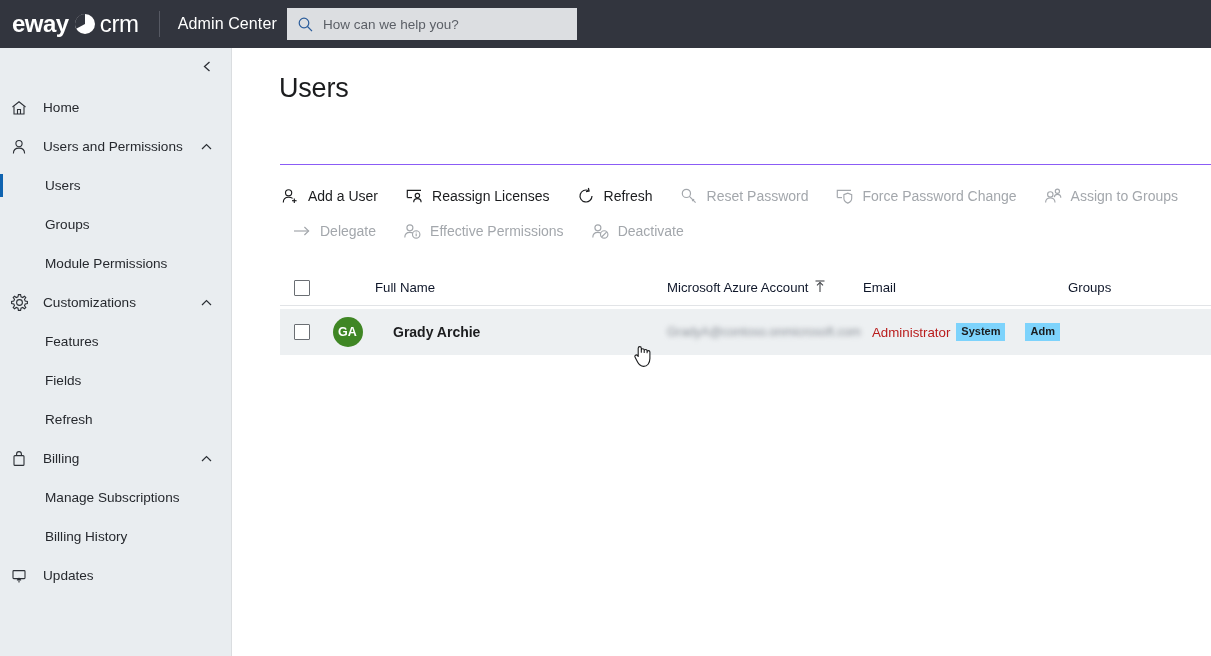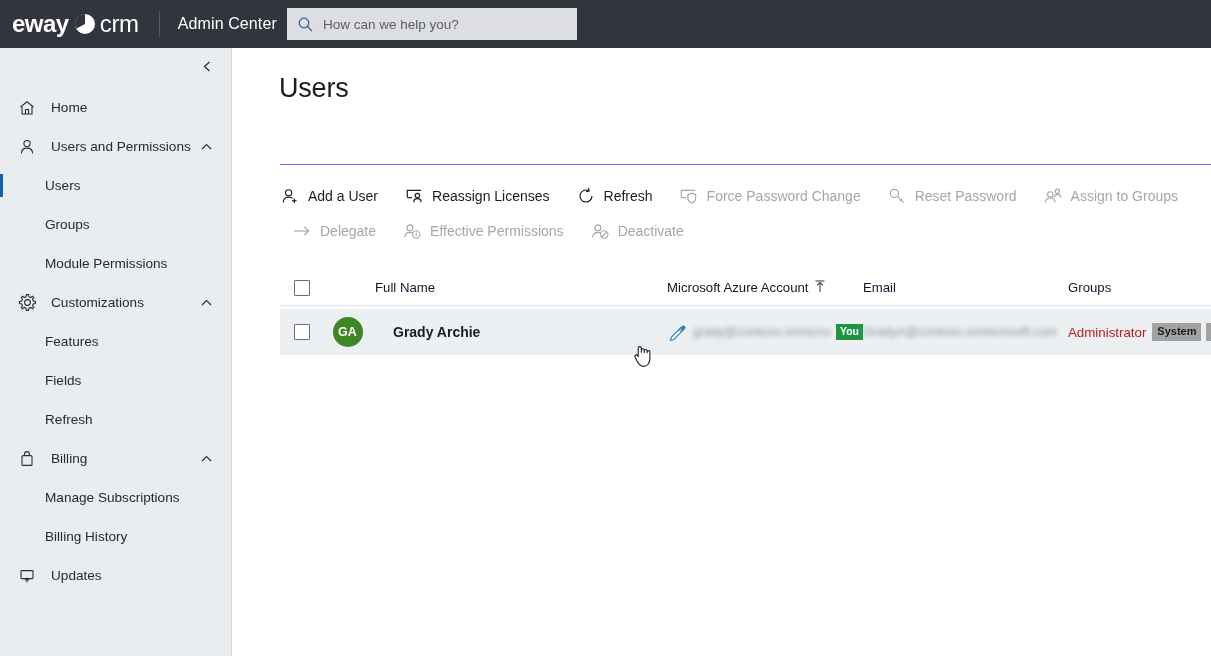--- a/index.html
+++ b/index.html
@@ -86,21 +86,21 @@
     height: 40px;
     display: flex; align-items: center; justify-content: flex-end;
     padding-right: 16px;
     cursor: pointer;
   }
   .nav-item {
     position: relative;
     height: 39px;
     display: flex; align-items: center;
     cursor: pointer;
-    padding-left: 16px;
+    padding-left: 8px;
   }
   .nav-item .nic {
     width: 22px; height: 22px;
     display: flex; align-items: center; justify-content: center;
     flex: 0 0 22px;
   }
   .nav-label {
     font-size: 13.6px;
     color: #26292E;
     margin-left: 13px;
@@ -253,26 +253,26 @@
     line-height: 1;
     flex: 0 0 auto;
   }
   .grp-text {
     font-size: 13.3px;
     color: #b91c1c;
     white-space: nowrap;
     margin-right: 6px;
   }
   .grp-badge {
-    background: #a3a3a3;
+    background: #7dd3fc;
     color: #1B1C1E;
     font-size: 11px;
     font-weight: bold;
     padding: 3px 5px 4px 5px;
-    margin-right: 5px;
+    margin-right: 20px;
     line-height: 1;
     white-space: nowrap;
     flex: 0 0 auto;
   }
 
   
   .cursor {
     position: absolute;
     left: 633px; top: 340px;
     width: 24px; height: 30px;
@@ -449,38 +449,38 @@
           <svg width="18" height="18" viewBox="0 0 18 18">
             <path d="M15 9 A6 6 0 1 1 11.6 3.6" fill="none" stroke="#1B1C1E" stroke-width="1.2"></path>
             <polyline points="11.4,1 12.1,4.1 9,4.6" fill="none" stroke="#1B1C1E" stroke-width="1.2"></polyline>
           </svg>
         </span>
         <span class="cmd-label">Refresh</span>
       </div>
 
       <div class="cmd disabled">
         <span class="cic">
+          <svg width="18" height="18" viewBox="0 0 18 18">
+            <circle cx="6.4" cy="6.4" r="4.1" fill="none" stroke="#A3A7AC" stroke-width="1.2"></circle>
+            <line x1="9.4" y1="9.4" x2="15.6" y2="15.6" stroke="#A3A7AC" stroke-width="1.2"></line>
+            <line x1="12.2" y1="14" x2="14" y2="12.2" stroke="#A3A7AC" stroke-width="1.2"></line>
+          </svg>
+        </span>
+        <span class="cmd-label">Reset Password</span>
+      </div>
+
+      <div class="cmd disabled">
+        <span class="cic">
           <svg width="19" height="18" viewBox="0 0 19 18">
             <polyline points="2.3,10.6 2.3,3.4 16,3.4" fill="none" stroke="#A3A7AC" stroke-width="1.15"></polyline>
             <line x1="2.3" y1="10.6" x2="7" y2="10.6" stroke="#A3A7AC" stroke-width="1.15"></line>
             <path d="M8.9 7.6 L12.8 6.2 L16.7 7.6 L16.7 11.2 C16.7 13.6 14.8 15.3 12.8 16.1 C10.8 15.3 8.9 13.6 8.9 11.2 Z" fill="none" stroke="#A3A7AC" stroke-width="1.15"></path>
           </svg>
         </span>
         <span class="cmd-label">Force Password Change</span>
-      </div>
-
-      <div class="cmd disabled">
-        <span class="cic">
-          <svg width="18" height="18" viewBox="0 0 18 18">
-            <circle cx="6.4" cy="6.4" r="4.1" fill="none" stroke="#A3A7AC" stroke-width="1.2"></circle>
-            <line x1="9.4" y1="9.4" x2="15.6" y2="15.6" stroke="#A3A7AC" stroke-width="1.2"></line>
-            <line x1="12.2" y1="14" x2="14" y2="12.2" stroke="#A3A7AC" stroke-width="1.2"></line>
-          </svg>
-        </span>
-        <span class="cmd-label">Reset Password</span>
       </div>
 
       <div class="cmd disabled">
         <span class="cic">
           <svg width="18" height="18" viewBox="0 0 18 18">
             <circle cx="6.3" cy="7.4" r="2.7" fill="none" stroke="#A3A7AC" stroke-width="1.15"></circle>
             <path d="M1.6 15.6 C1.6 12.3 3.8 11 6.3 11 C8.8 11 11 12.3 11 15.6" fill="none" stroke="#A3A7AC" stroke-width="1.15"></path>
             <circle cx="13.4" cy="4.2" r="2.1" fill="none" stroke="#A3A7AC" stroke-width="1.15"></circle>
             <path d="M10.3 10.2 C10.6 8.2 11.9 7.4 13.4 7.4 C15.3 7.4 16.8 8.4 16.8 10.8" fill="none" stroke="#A3A7AC" stroke-width="1.15"></path>
           </svg>
@@ -559,31 +559,20 @@
   <div class="tbl-row">
     <div class="c-check">
       <span class="chk"></span>
     </div>
     <div class="c-avatar">
       <span class="avatar">GA</span>
     </div>
     <div class="c-name">
       <span class="cell-name">Grady Archie</span>
     </div>
-    <div class="c-azure">
-      <span class="edit-pencil">
-        <svg width="19" height="19" viewBox="0 0 19 19">
-          <path d="M3.2 14.3 L12.6 4.9 L15 7.3 L5.6 16.7 L2.6 17.3 Z" fill="#ffffff" stroke="#2A7FBF" stroke-width="1.15"></path>
-          <line x1="11.2" y1="6.3" x2="13.6" y2="8.7" stroke="#2A7FBF" stroke-width="1.15"></line>
-          <path d="M12.6 4.9 L14.2 3.3 A1.7 1.7 0 0 1 16.6 5.7 L15 7.3 Z" fill="#2A7FBF" stroke="#2A7FBF" stroke-width="1"></path>
-        </svg>
-      </span>
-      <span class="blur-text">grady@contoso.onmicrosoft.com</span>
-      <span class="you-badge">You</span>
-    </div>
     <div class="c-email">
       <span class="blur-text">GradyA@contoso.onmicrosoft.com</span>
     </div>
     <div class="c-groups">
       <span class="grp-text">Administrator</span>
       <span class="grp-badge">System</span>
       <span class="grp-badge">Adm</span>
     </div>
   </div>
 

